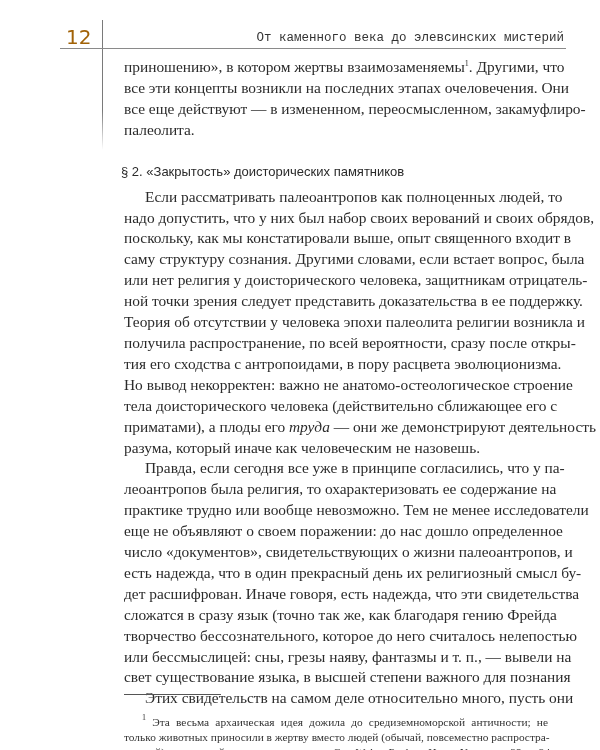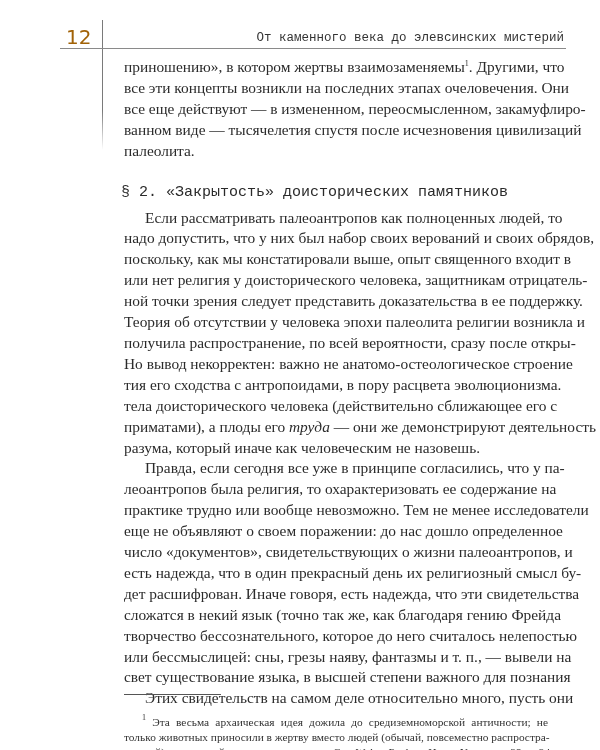--- a/index.html
+++ b/index.html
@@ -5,71 +5,71 @@
   html, body { margin: 0; padding: 0; background: #ffffff; }
   body { width: 600px; height: 750px; position: relative; overflow: hidden; color: #2a2a2a; }
   .hrule { position: absolute; left: 60px; top: 48px; width: 506px; height: 1px; background: #8a8a8a; }
   .vrule { position: absolute; left: 102px; top: 20px; width: 1px; height: 130px; background: linear-gradient(#7a7a7a 70%, rgba(122,122,122,0)); }
   .pagenum { position: absolute; left: 66px; top: 25px; font-family: "DejaVu Sans", sans-serif; font-size: 20px; color: #a16207; letter-spacing: 0; }
   .running { position: absolute; right: 36px; top: 31px; font-family: Liberation Mono, monospace; font-size: 12.5px; color: #333; }
   .body { position: absolute; left: 124px; top: 57px; width: 424px; font-family: "Liberation Serif", "DejaVu Serif", serif; font-size: 15.4px; line-height: 20.9px; color: #2b2b2b; text-align: justify; }
   .body p { margin: 0; }
   .line { display: block; text-align: justify; text-align-last: justify; white-space: nowrap; }
   .line.last { text-align-last: left; }
-  .heading { font-family: Liberation Mono, monospace; font-size: 15px; line-height: 24px; color: #2a2a2a; margin: 19px 0 3px -3px; font-weight: normal; white-space: nowrap; }
+  .heading { font-family: Liberation Sans, sans-serif; font-size: 13px; line-height: 24px; color: #2a2a2a; margin: 19px 0 3px -3px; font-weight: normal; white-space: nowrap; }
   sup { font-size: 8px; vertical-align: 6px; line-height: 0; }
   em { font-style: italic; }
   .fn-rule { position: absolute; left: 124px; top: 694px; width: 97px; height: 1px; background: #555; }
   .footnote { position: absolute; left: 124px; top: 715px; width: 424px; font-family: "Liberation Serif", "DejaVu Serif", serif; font-size: 11.4px; line-height: 15px; color: #333; }
   .footnote .line { display: block; }
   .fn-first { padding-left: 18px; }
 </style>
 </head>
 <body>
 
 <div class="vrule"></div>
 <div class="hrule"></div>
 <div class="pagenum">12</div>
 <div class="running">От каменного века до элевсинских мистерий</div>
 
 <div class="body">
   <p>
     <span class="line"><span>приношению», в котором жертвы взаимозаменяемы</span><sup>1</sup><span>. Другими, что</span></span>
     <span class="line">все эти концепты возникли на последних этапах очеловечения. Они</span>
     <span class="line">все еще действуют — в измененном, переосмысленном, закамуфлиро-</span>
-    <span class="line">ванном виде — тысячелетия спустя после исчезновения цивилизаций</span>
     <span class="line last">палеолита.</span>
   </p>
 
   <h2 class="heading">§ 2. «Закрытость» доисторических памятников</h2>
 
   <p>
     <span class="line" style="padding-left:21px">Если рассматривать палеоантропов как полноценных людей, то</span>
     <span class="line">надо допустить, что у них был набор своих верований и своих обрядов,</span>
     <span class="line">поскольку, как мы констатировали выше, опыт священного входит в</span>
+    <span class="line">саму структуру сознания. Другими словами, если встает вопрос, была</span>
     <span class="line">или нет религия у доисторического человека, защитникам отрицатель-</span>
     <span class="line">ной точки зрения следует представить доказательства в ее поддержку.</span>
     <span class="line">Теория об отсутствии у человека эпохи палеолита религии возникла и</span>
     <span class="line">получила распространение, по всей вероятности, сразу после откры-</span>
+    <span class="line">тия его сходства с антропоидами, в пору расцвета эволюционизма.</span>
     <span class="line">Но вывод некорректен: важно не анатомо-остеологическое строение</span>
-    <span class="line">тия его сходства с антропоидами, в пору расцвета эволюционизма.</span>
     <span class="line">тела доисторического человека (действительно сближающее его с</span>
     <span class="line"><span>приматами), а плоды его </span><em>труда</em><span> — они же демонстрируют деятельность</span></span>
     <span class="line last">разума, который иначе как человеческим не назовешь.</span>
   </p>
 
   <p>
     <span class="line" style="padding-left:21px">Правда, если сегодня все уже в принципе согласились, что у па-</span>
     <span class="line">леоантропов была религия, то охарактеризовать ее содержание на</span>
     <span class="line">практике трудно или вообще невозможно. Тем не менее исследователи</span>
     <span class="line">еще не объявляют о своем поражении: до нас дошло определенное</span>
     <span class="line">число «документов», свидетельствующих о жизни палеоантропов, и</span>
     <span class="line">есть надежда, что в один прекрасный день их религиозный смысл бу-</span>
     <span class="line">дет расшифрован. Иначе говоря, есть надежда, что эти свидетельства</span>
-    <span class="line">сложатся в некий язык (точно так же, как благодаря гению Фрейда</span>
+    <span class="line">сложатся в сразу язык (точно так же, как благодаря гению Фрейда</span>
     <span class="line">творчество бессознательного, которое до него считалось нелепостью</span>
     <span class="line">или бессмыслицей: сны, грезы наяву, фантазмы и т. п., — вывели на</span>
     <span class="line">свет существование языка, в высшей степени важного для познания</span>
   </p>
 
   <p>
     <span class="line" style="padding-left:21px">Этих свидетельств на самом деле относительно много, пусть они</span>
 
   </p>
 </div>

